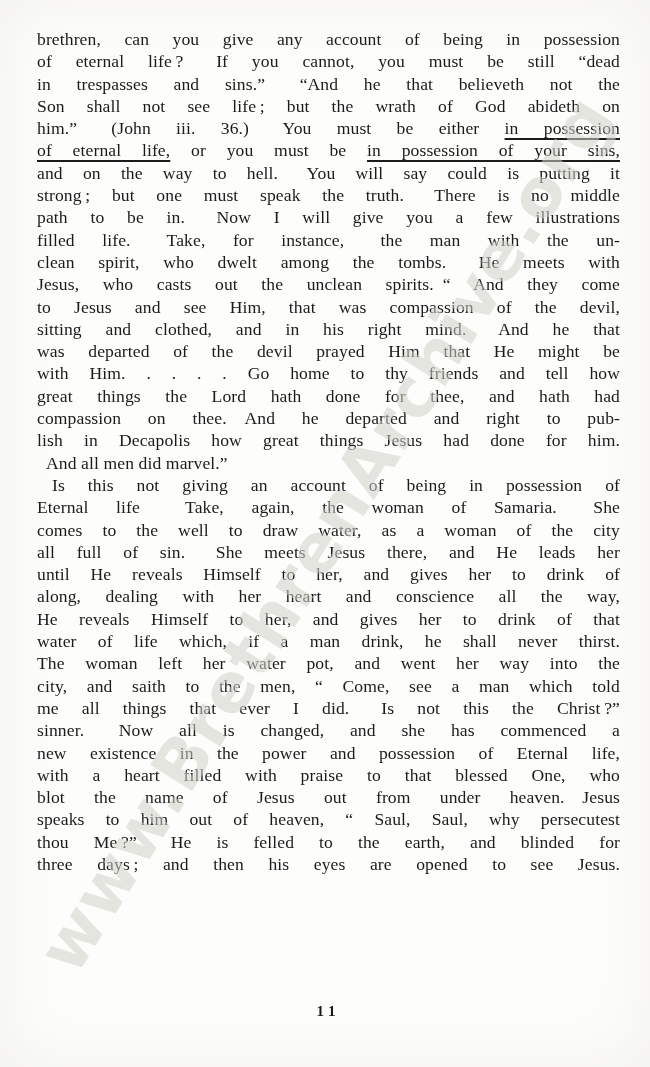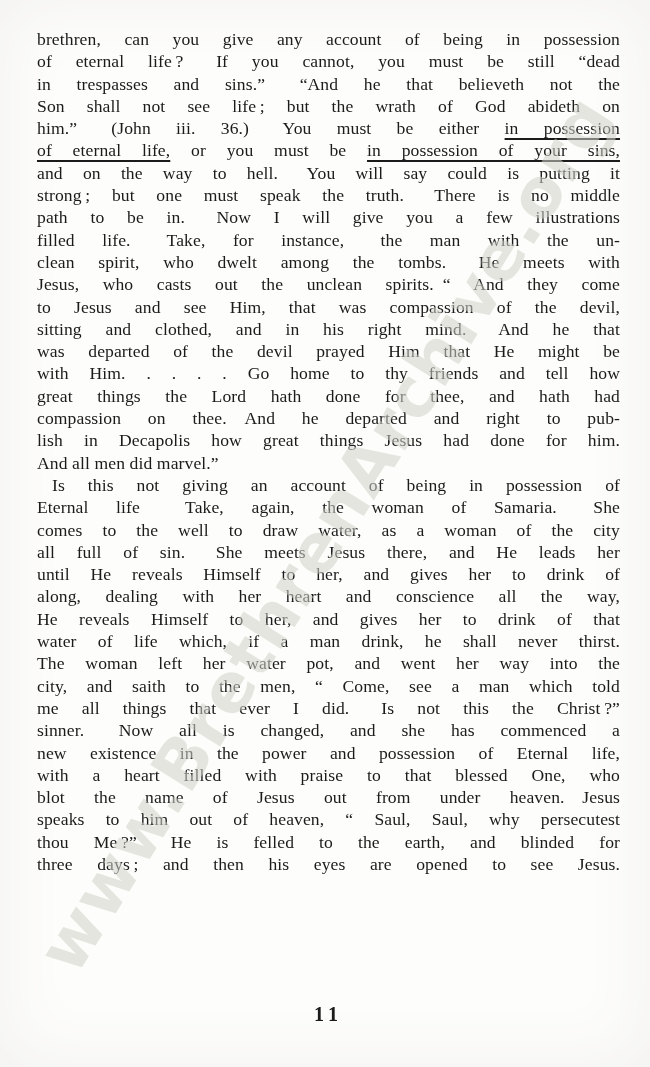--- a/index.html
+++ b/index.html
@@ -16,33 +16,33 @@
     position:absolute;
     left:37px;right:30px;top:28px;
   }
   .line{
     font-size:17.6px;
     line-height:22.3px;
     text-align:justify;
     text-align-last:justify;
     letter-spacing:0.1px;
   }
-  .line.no-just{text-align-last:left;}
+  .line.no-just{text-align-last:left;margin-left:9px;}
   .line.indent{text-indent:15px;}
   .ul{
     text-decoration:underline;
     text-decoration-thickness:1.8px;
     text-underline-offset:4px;
   }
   .footer{
     position:absolute;
     left:37px;right:30px;
     top:1003px;
     text-align:center;
-    font-size:20px;
+    font-size:15px;
     font-weight:bold;
     letter-spacing:5px;
   }
   .watermark{
     position:absolute;
     left:50%;top:50%;
     transform:translate(-50%,-50%) rotate(-58deg);
     font-family:"DejaVu Sans", sans-serif;
     font-weight:bold;
     font-size:68px;

